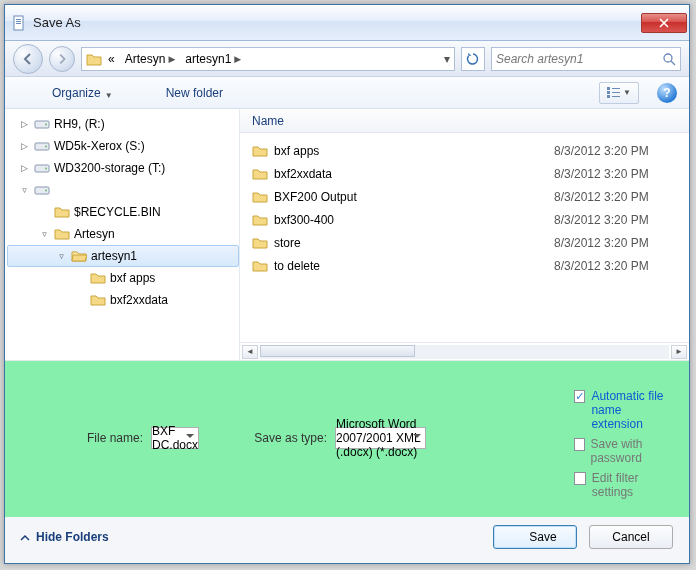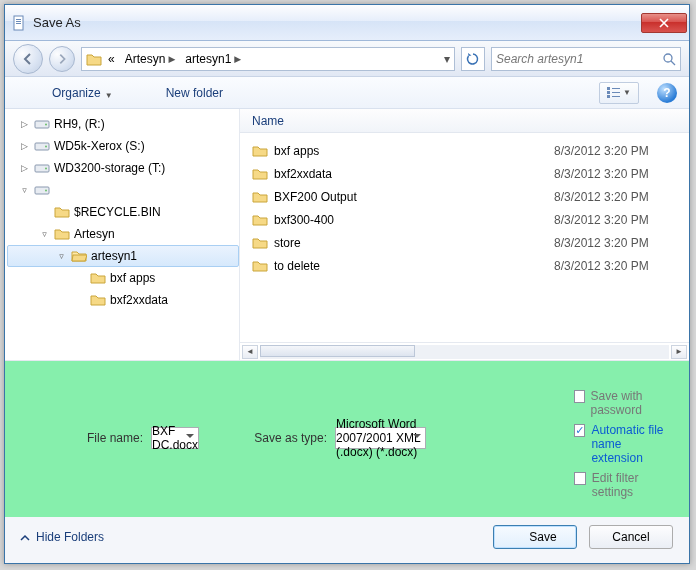--- a/index.html
+++ b/index.html
@@ -62,21 +62,21 @@
 .formrow .combo::after { content:""; position:absolute; right:4px; top:50%; transform:translateY(-50%); border:4px solid transparent; border-top-color:#555; }
 
 .options { padding: 18px 0 6px 140px; display:flex; flex-direction:column; gap:6px; }
 .optrow { display:flex; align-items:flex-start; gap:6px; }
 .chk { width:13px; height:13px; border:1px solid #8e8f9e; background:#fff; display:inline-flex;align-items:center;justify-content:center; margin-top:1px;}
 .chk.checked::after { content:"✓"; color:#2a7cd6; font-size:11px; line-height:11px;}
 .optlabel.link { color:#0b5bd3; }
 .optlabel.dim { color:#777; }
 
 .footer { display:flex; align-items:center; padding: 8px 16px 14px 14px; gap:12px; background:#f4f6fa;}
-.footer .hidefolders { display:flex; align-items:flex-end; gap:5px; color:#1a3e7a; }
+.footer .hidefolders { display:flex; align-items:flex-end; gap:5px; color:#1a3e7a;font-weight:bold; }
 .footer .spacer { flex:1; }
 .btn { width:84px; height:24px; background:linear-gradient(#fdfdfe,#eaeef5); border:1px solid #acacac; border-radius:3px; display:flex;align-items:center;justify-content:center; font-size:12px;}
 .btn.primary { border:1px solid #3c7fb1; box-shadow: 0 0 0 1px #bde0ff inset; background:linear-gradient(#f6fbff,#e2f0fd);padding-left:16px;}
 
 svg { display:block; }
 </style>
 </head>
 <body>
 
 <div class="window">
@@ -347,26 +347,26 @@
         </div>
     </div>
     <div class="formrow">
       <span class="lbl">Save as type:</span>
       <div class="field combo">
           <span>Microsoft Word 2007/2001 XML (.docx) (*.docx)</span>
         </div>
     </div>
     <div class="options">
       <div class="optrow">
+        <span class="chk checked"></span>
+        <span class="optlabel link" style="max-width:150px">Automatic file name extension</span>
+      </div>
+      <div class="optrow">
         <span class="chk"></span>
         <span class="optlabel dim">Save with password</span>
-      </div>
-      <div class="optrow">
-        <span class="chk checked"></span>
-        <span class="optlabel link" style="max-width:150px">Automatic file name extension</span>
       </div>
       <div class="optrow">
         <span class="chk"></span>
         <span class="optlabel dim">Edit filter settings</span>
       </div>
     </div>
   </div>
 
   <div class="footer">
     <span class="hidefolders">

